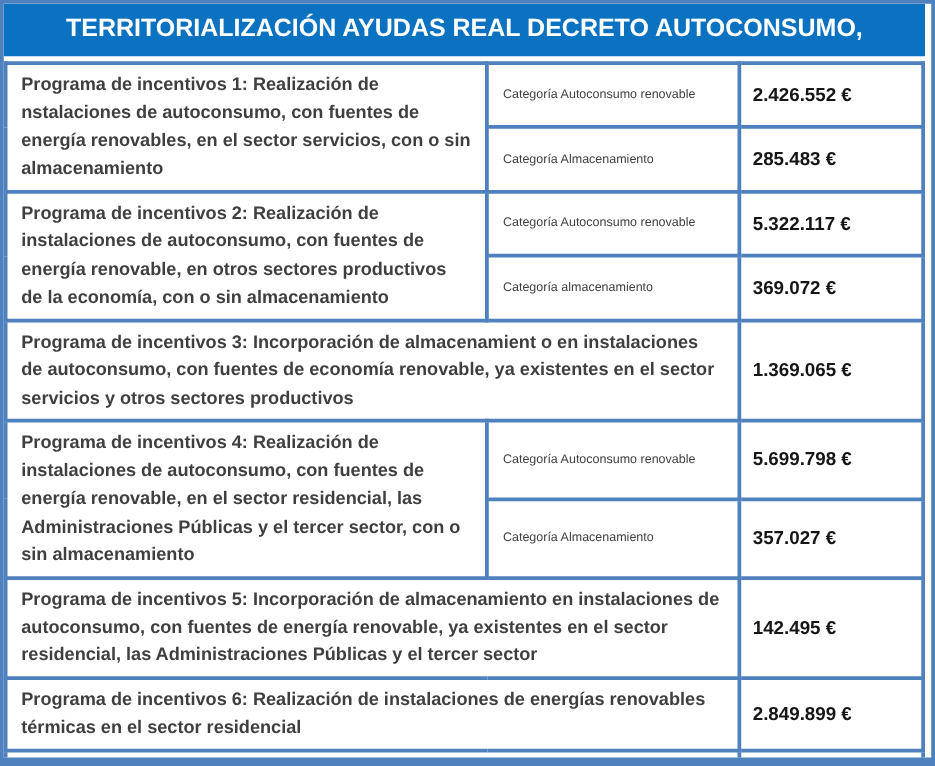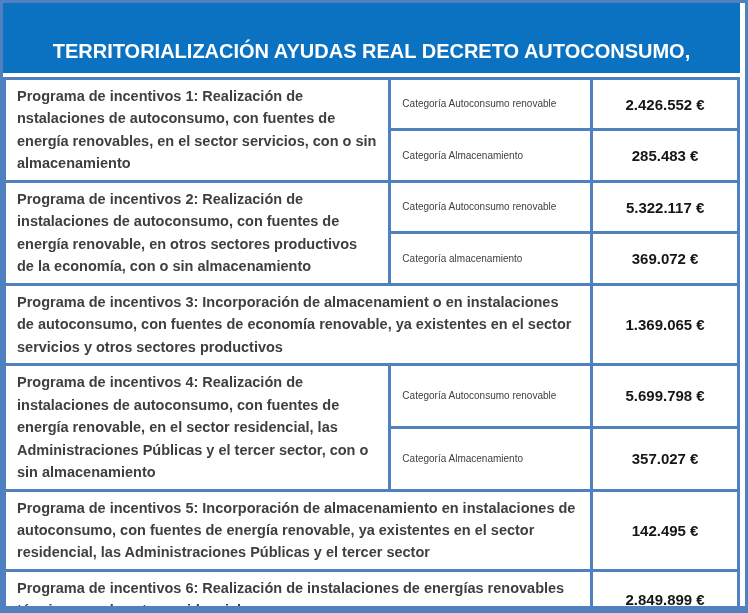--- a/index.html
+++ b/index.html
@@ -17,21 +17,21 @@
     background:#fff;overflow:hidden;
   }
   .title-band{
     background:var(--header);
     color:#ffffff;font-weight:bold;text-align:center;
     font-size:20px;line-height:1.6;
     padding:4px 6px 6px 6px;
     width:calc(100% - 5px);
     box-sizing:border-box;
   }
-  .title-band span{display:block;margin-top:28px;}
+  .title-band span{display:block;}
   table{
     border-collapse:collapse;
     width:calc(100% - 5px);
     margin:4px 0 4px 0;
     table-layout:fixed;
   }
   td{
     border:3px solid var(--frame);
     vertical-align:middle;
     box-sizing:border-box;
@@ -40,21 +40,21 @@
     padding:5px 11px;
     font-size:14.5px;line-height:1.55;color:var(--text);font-weight:bold;
   }
   td.cat{
     padding:5px 11px;
     font-size:10px;line-height:1.55;color:var(--text);
   }
   td.amt{
     padding:5px 9px;
     font-size:15px;font-weight:bold;color:var(--amount);
-    text-align:center;white-space:nowrap;
+    text-align:left;white-space:nowrap;
   }
   td.total-label{
     padding:8px 11px;
     font-size:15px;font-weight:bold;color:#222222;
   }
 </style>
 </head>
 <body>
 
 <div class="frame">

